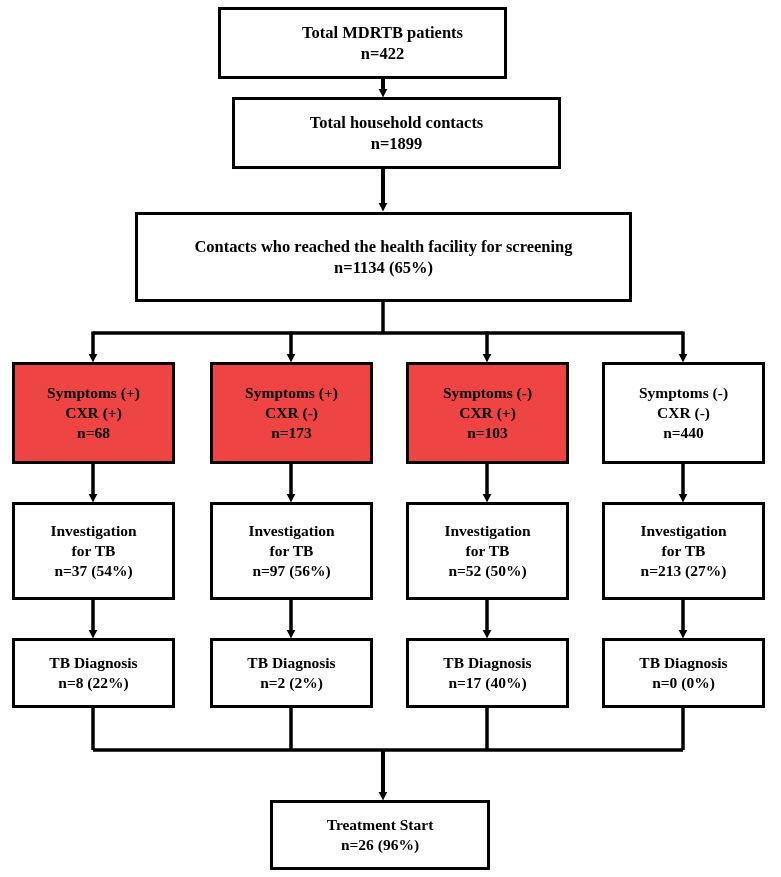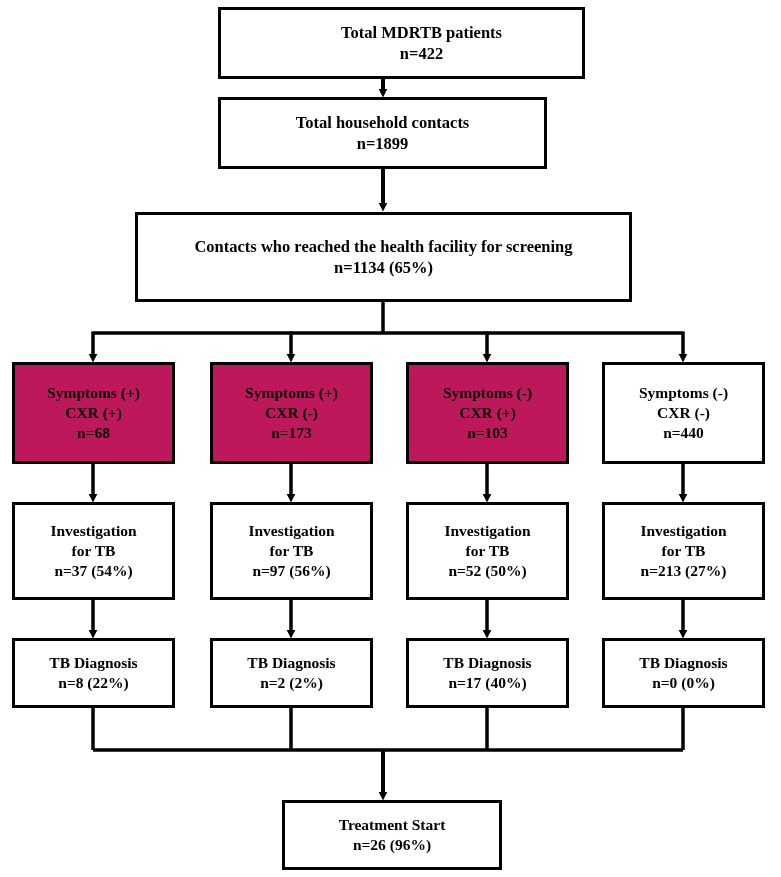--- a/index.html
+++ b/index.html
@@ -34,21 +34,21 @@
     background: #ffffff;
     display: flex;
     flex-direction: column;
     align-items: center;
     justify-content: center;
     text-align: center;
     font-weight: bold;
     line-height: 1.28;
   }
   .node.shaded {
-    background: #be185d;
+    background: #ef4444;
   }
   .node .line {
     display: block;
     white-space: nowrap;
   }
   .node .line.count {
     font-weight: bold;
   }
   
   .fs-16 { font-size: 16.5px; }
@@ -89,26 +89,26 @@
 
     <line x1="93" y1="708" x2="93" y2="750" stroke="#000000" stroke-width="3.5"></line>
     <line x1="291" y1="708" x2="291" y2="750" stroke="#000000" stroke-width="3.5"></line>
     <line x1="487" y1="708" x2="487" y2="750" stroke="#000000" stroke-width="3.5"></line>
     <line x1="683" y1="708" x2="683" y2="750" stroke="#000000" stroke-width="3.5"></line>
 
     <line x1="93" y1="750" x2="683" y2="750" stroke="#000000" stroke-width="3.5"></line>
     <line x1="383" y1="750" x2="383" y2="796" stroke="#000000" stroke-width="4" marker-end="url(#arrowhead)"></line>
   </svg>
 
-  <div class="node fs-16" style="left:218px; top:7px; width:367px; height:72px;padding-left:40px;">
+  <div class="node fs-16" style="left:218px; top:7px; width:289px; height:72px;padding-left:40px;">
     <span class="line">Total MDRTB patients</span>
     <span class="line count">n=422</span>
   </div>
 
-  <div class="node fs-16" style="left:218px; top:97px; width:329px; height:72px;">
+  <div class="node fs-16" style="left:232px; top:97px; width:329px; height:72px;">
     <span class="line">Total household contacts</span>
     <span class="line count">n=1899</span>
   </div>
 
   <div class="node fs-16" style="left:135px; top:212px; width:497px; height:90px;justify-content:center;">
     <span class="line">Contacts who reached the health facility for screening</span>
     <span class="line count">n=1134 (65%)</span>
   </div>
 
   <div class="node fs-15 shaded" style="left:12px; top:362px; width:163px; height:102px;">
@@ -172,18 +172,18 @@
   <div class="node fs-15" style="left:406px; top:638px; width:163px; height:70px;">
     <span class="line">TB Diagnosis</span>
     <span class="line count">n=17 (40%)</span>
   </div>
 
   <div class="node fs-15" style="left:602px; top:638px; width:163px; height:70px;">
     <span class="line">TB Diagnosis</span>
     <span class="line count">n=0 (0%)</span>
   </div>
 
-  <div class="node fs-15" style="left:270px; top:800px; width:220px; height:70px;margin-left:12px;">
+  <div class="node fs-15" style="left:270px; top:800px; width:220px; height:70px;">
     <span class="line">Treatment Start</span>
     <span class="line count">n=26 (96%)</span>
   </div>
 
 </div>
 
 </body></html>

